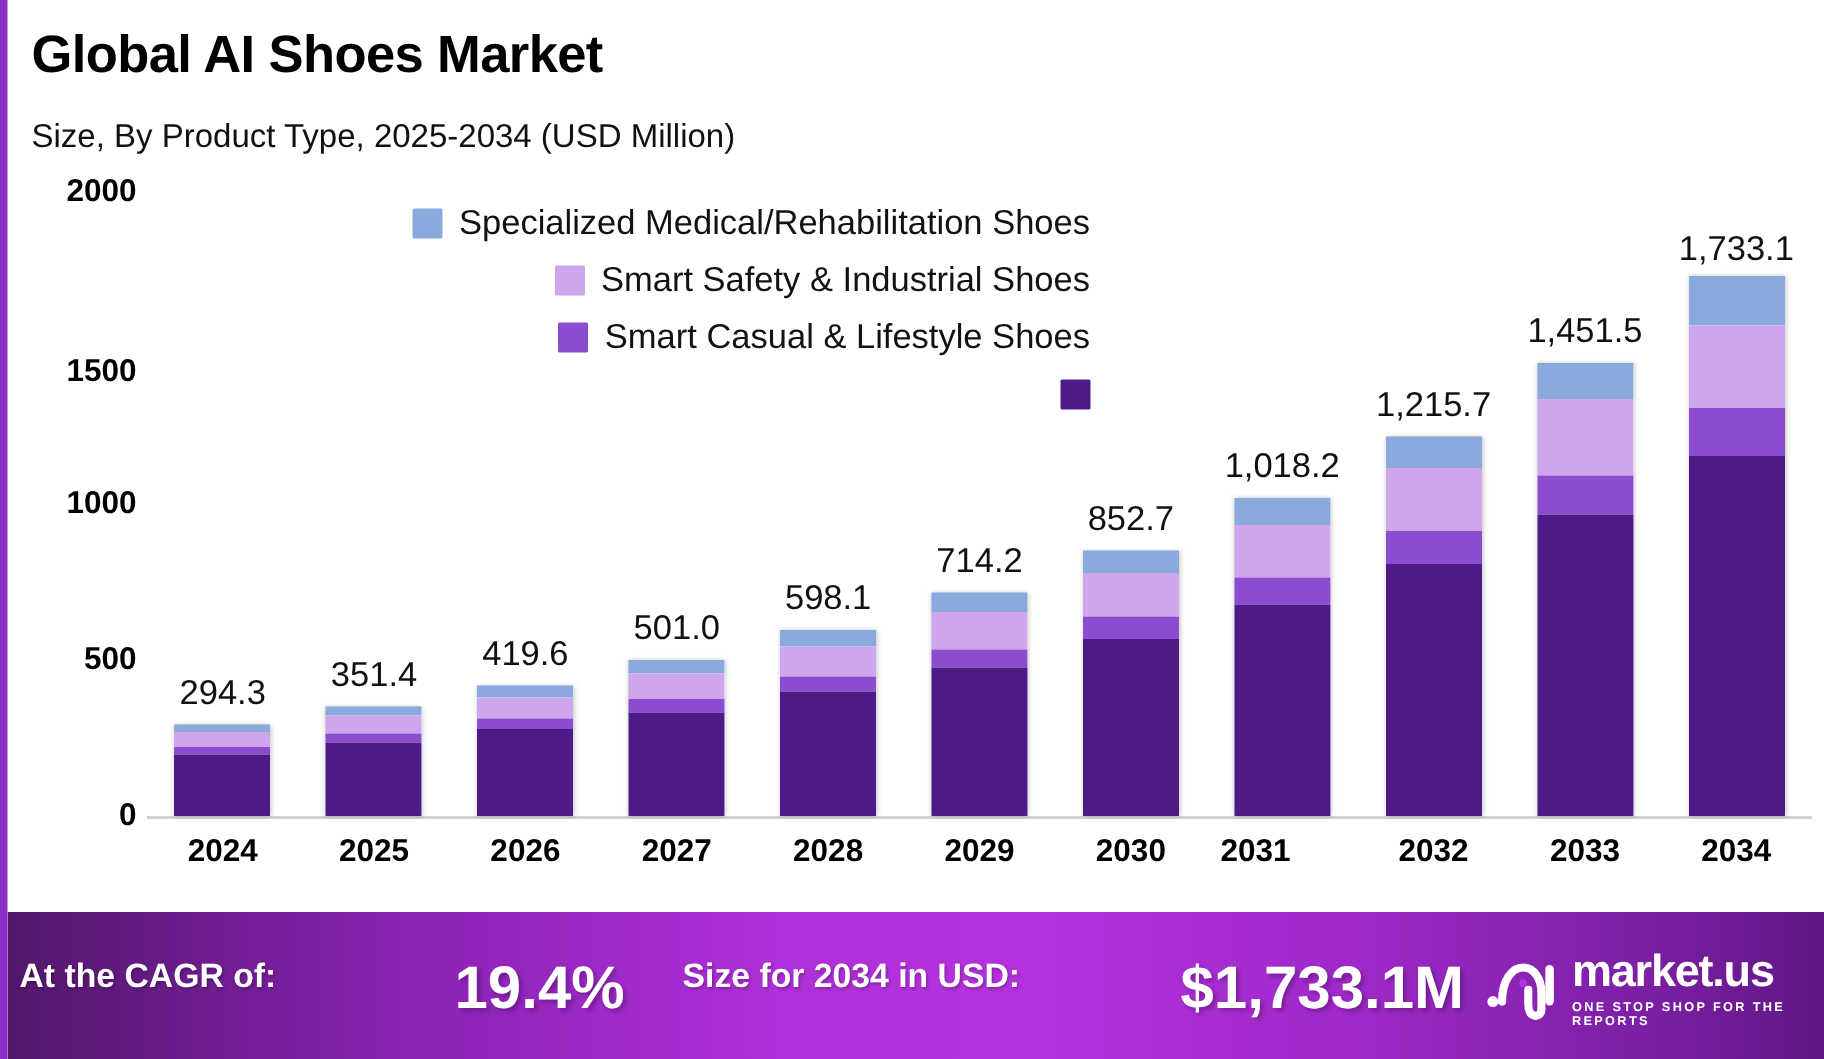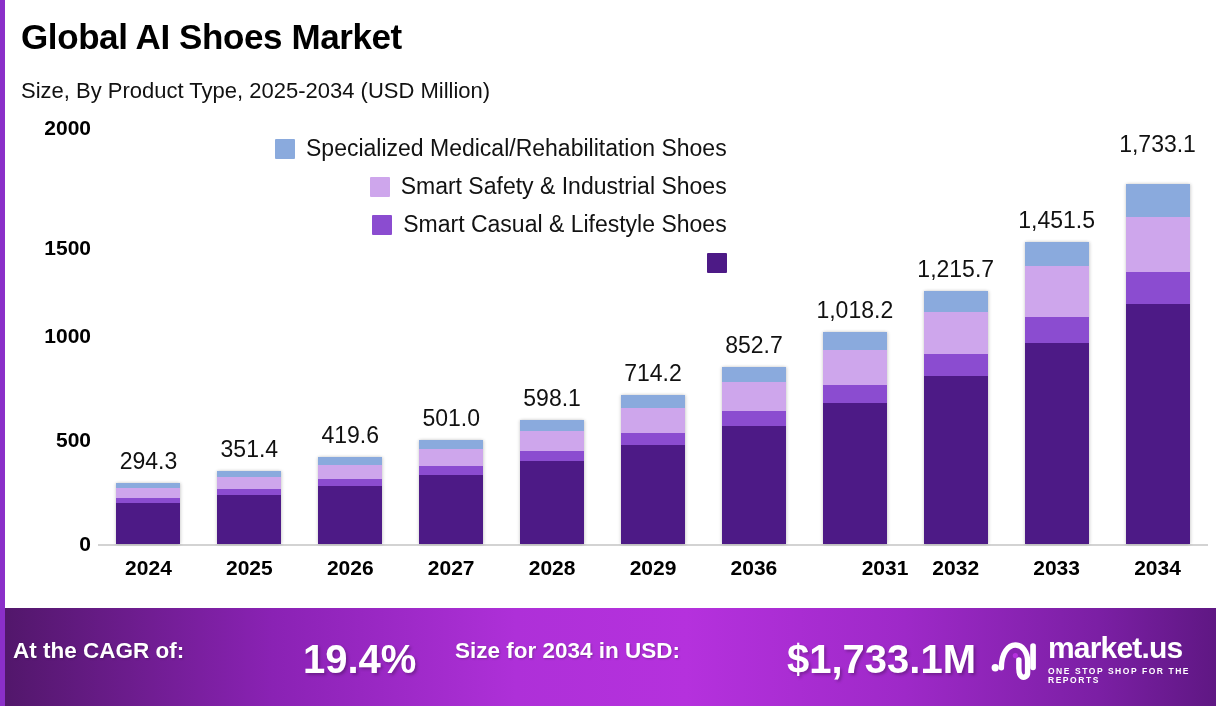--- a/index.html
+++ b/index.html
@@ -295,32 +295,32 @@
           </div>
           <div class="bar-total" style="bottom: 309.912px;">1,451.5</div>
         </div>
         <div class="bar-group" style="left: 1120.55px; height: 400.485px;">
           <div class="bar-stack" style="height: 360.485px;">
             <div class="seg" style="background: rgb(138, 170, 221); height: 33.9248px;"></div>
             <div class="seg" style="background: rgb(206, 166, 236); height: 54.912px;"></div>
             <div class="seg" style="background: rgb(139, 76, 208); height: 32.032px;"></div>
             <div class="seg" style="background: rgb(77, 26, 134); height: 239.616px;"></div>
           </div>
-          <div class="bar-total" style="bottom: 386px;">1,733.1</div>
+          <div class="bar-total" style="bottom: 365px;">1,733.1</div>
         </div>
       </div>
     <div id="xticks">
         <div class="xtick" style="left: 88.4545px;">2024</div>
         <div class="xtick" style="left: 189.364px;">2025</div>
         <div class="xtick" style="left: 290.273px;">2026</div>
         <div class="xtick" style="left: 391.182px;">2027</div>
         <div class="xtick" style="left: 492.091px;">2028</div>
         <div class="xtick" style="left: 593px;">2029</div>
-        <div class="xtick" style="left: 693.909px;">2036</div>
-        <div class="xtick" style="left: 825px;">2031</div>
+        <div class="xtick" style="left: 693.909px;">2030</div>
+        <div class="xtick" style="left: 777px;">2031</div>
         <div class="xtick" style="left: 895.727px;">2032</div>
         <div class="xtick" style="left: 996.636px;">2033</div>
         <div class="xtick" style="left: 1097.55px;">2034</div>
       </div>
   </div>
 
   <div id="legend">
       <div class="legend-item">
         <span class="legend-swatch" style="background: rgb(138, 170, 221);"></span>
         <span class="legend-label">Specialized Medical/Rehabilitation Shoes</span>

